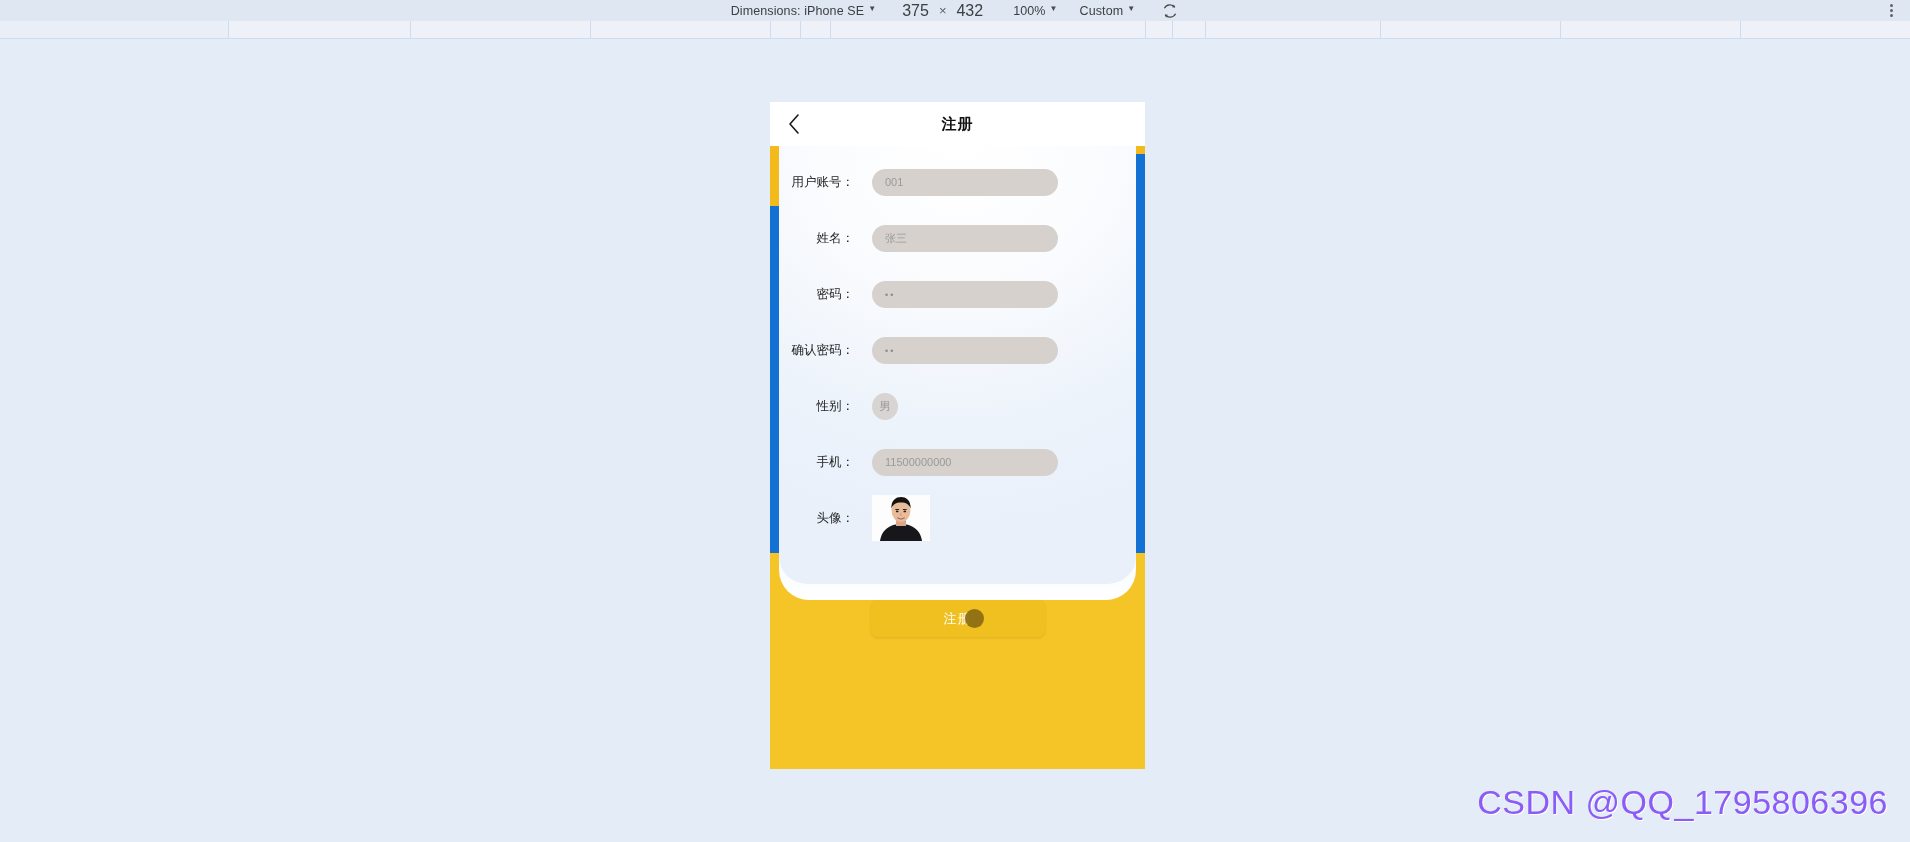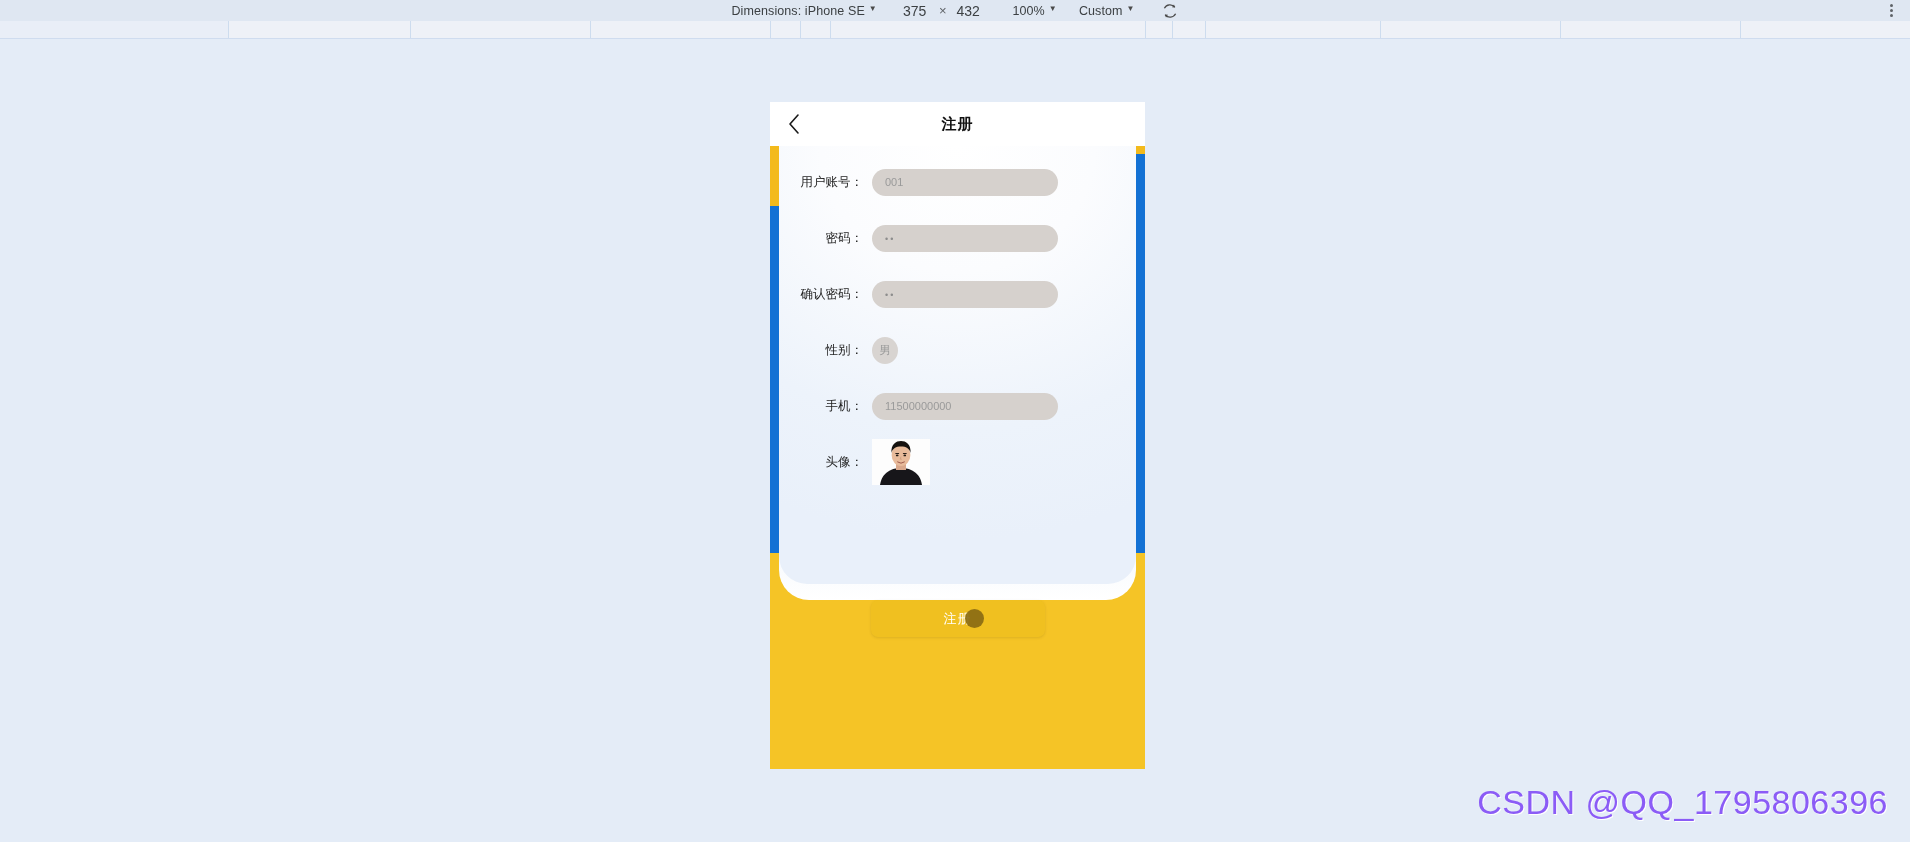--- a/index.html
+++ b/index.html
@@ -51,23 +51,23 @@
   .tb-gap-sm { width: 26px; }
   .tb-gap-md { width: 22px; }
   .tb-gap-lg { width: 30px; }
   .dim-x {
     color: #5f6368;
     font-size: 13px;
     padding: 0 10px;
   }
   .dim-num {
     color: #3c4043;
-    font-size: 14px;
+    font-size: 16px;
     min-width: 26px;
-    text-align: left;
+    text-align: center;
   }
   #rotate-icon {
     margin-left: 26px;
     width: 18px; height: 18px;
     display: inline-block;
   }
   #kebab-menu {
     position: absolute;
     right: 10px; top: 0;
     height: 21px;
@@ -214,21 +214,21 @@
     display: flex;
     align-items: center;
     height: 56px;
     padding-left: 0;
   }
   .field-label {
     width: 93px;
     text-align: right;
     font-size: 12.5px;
     color: #1f1f1f;
-    padding-right: 9px;
+    padding-right: 18px;
     box-sizing: border-box;
     white-space: nowrap;
     letter-spacing: 0px;
   }
   .field-input {
     width: 186px;
     height: 27px;
     background: #d6d1cd;
     border-radius: 14px;
     display: flex;
@@ -396,20 +396,24 @@
 
     <div id="card-bleed"></div>
 
     <div id="form-card">
 
       <div class="field-row">
         <div class="field-label">用户账号：</div>
         <div class="field-input">001</div>
       </div>
 
+      <div class="field-row">
+        <div class="field-label">姓名：</div>
+        <div class="field-input">张三</div>
+      </div>
 
       <div class="field-row">
         <div class="field-label">密码：</div>
         <div class="field-input pwd">••</div>
       </div>
 
       <div class="field-row">
         <div class="field-label">确认密码：</div>
         <div class="field-input pwd">••</div>
       </div>

